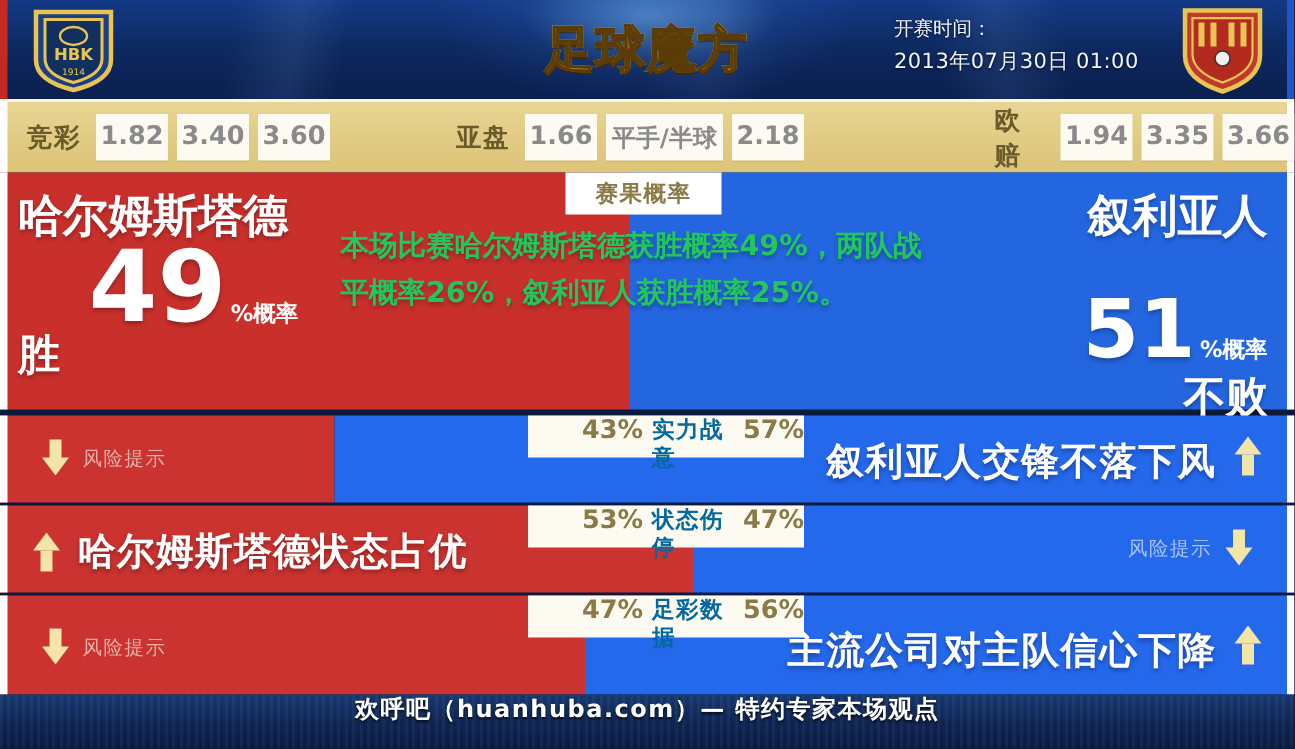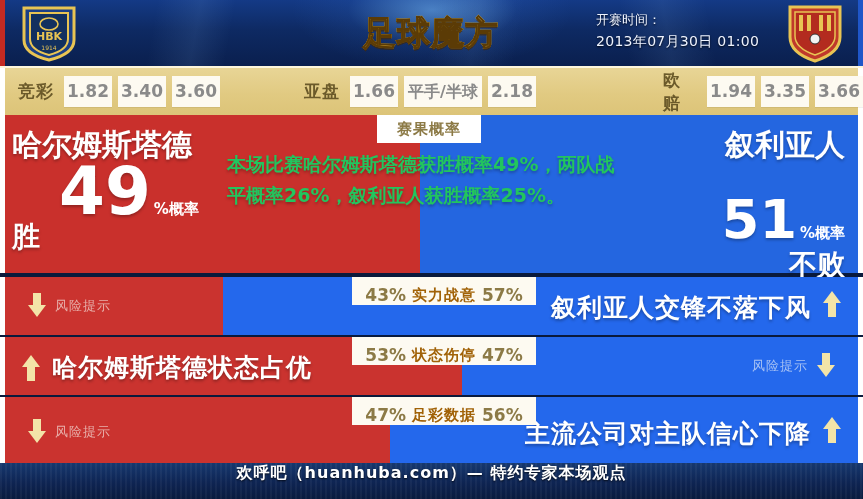--- a/index.html
+++ b/index.html
@@ -137,26 +137,27 @@
     z-index:3;
   }
 
   
   .cmp{position:absolute;left:0;width:863px;}
   .cmp .bar-red{position:absolute;left:0;top:0;height:100%;background:#ca332f;}
   .cmp .bar-blue{position:absolute;right:0;top:0;height:100%;background:#2468ec;}
   .cmp .edge-l{position:absolute;left:0;top:0;width:5px;height:100%;background:#fff;}
   .cmp .edge-r{position:absolute;right:0;top:0;width:5px;height:100%;background:#fff;}
   .cmp-chip{
-    position:absolute;left:352px;top:0;height:28px;width:184px;
-    background:#fdfaf1;display:flex;align-items:flex-end;justify-content:center;gap:6px;
+    position:absolute;left:352px;top:0;height:28px;width:148px;
+    background:#fdfaf1;display:flex;align-items:flex-start;justify-content:center;gap:6px;
     z-index:6;
+    padding-left:36px;
   }
   .cmp-chip .cv{color:#8c7a46;font-size:17px;font-weight:bold;font-family:"DejaVu Sans","Liberation Sans",sans-serif;}
-  .cmp-chip .cl{color:#a16207;font-size:15px;font-weight:bold;letter-spacing:1px;}
+  .cmp-chip .cl{color:#0369a1;font-size:15px;font-weight:bold;letter-spacing:1px;}
 
   .arrow{display:inline-block;width:18px;height:26px;position:relative;}
   .arrow i{
     position:absolute;left:5px;top:0;width:8px;height:14px;background:#f3e4a8;
   }
   .arrow:after{
     content:"";position:absolute;left:0;top:12px;
     border-left:9px solid transparent;border-right:9px solid transparent;
   }
   .arrow.down:after{border-top:12px solid #f3e4a8;}

